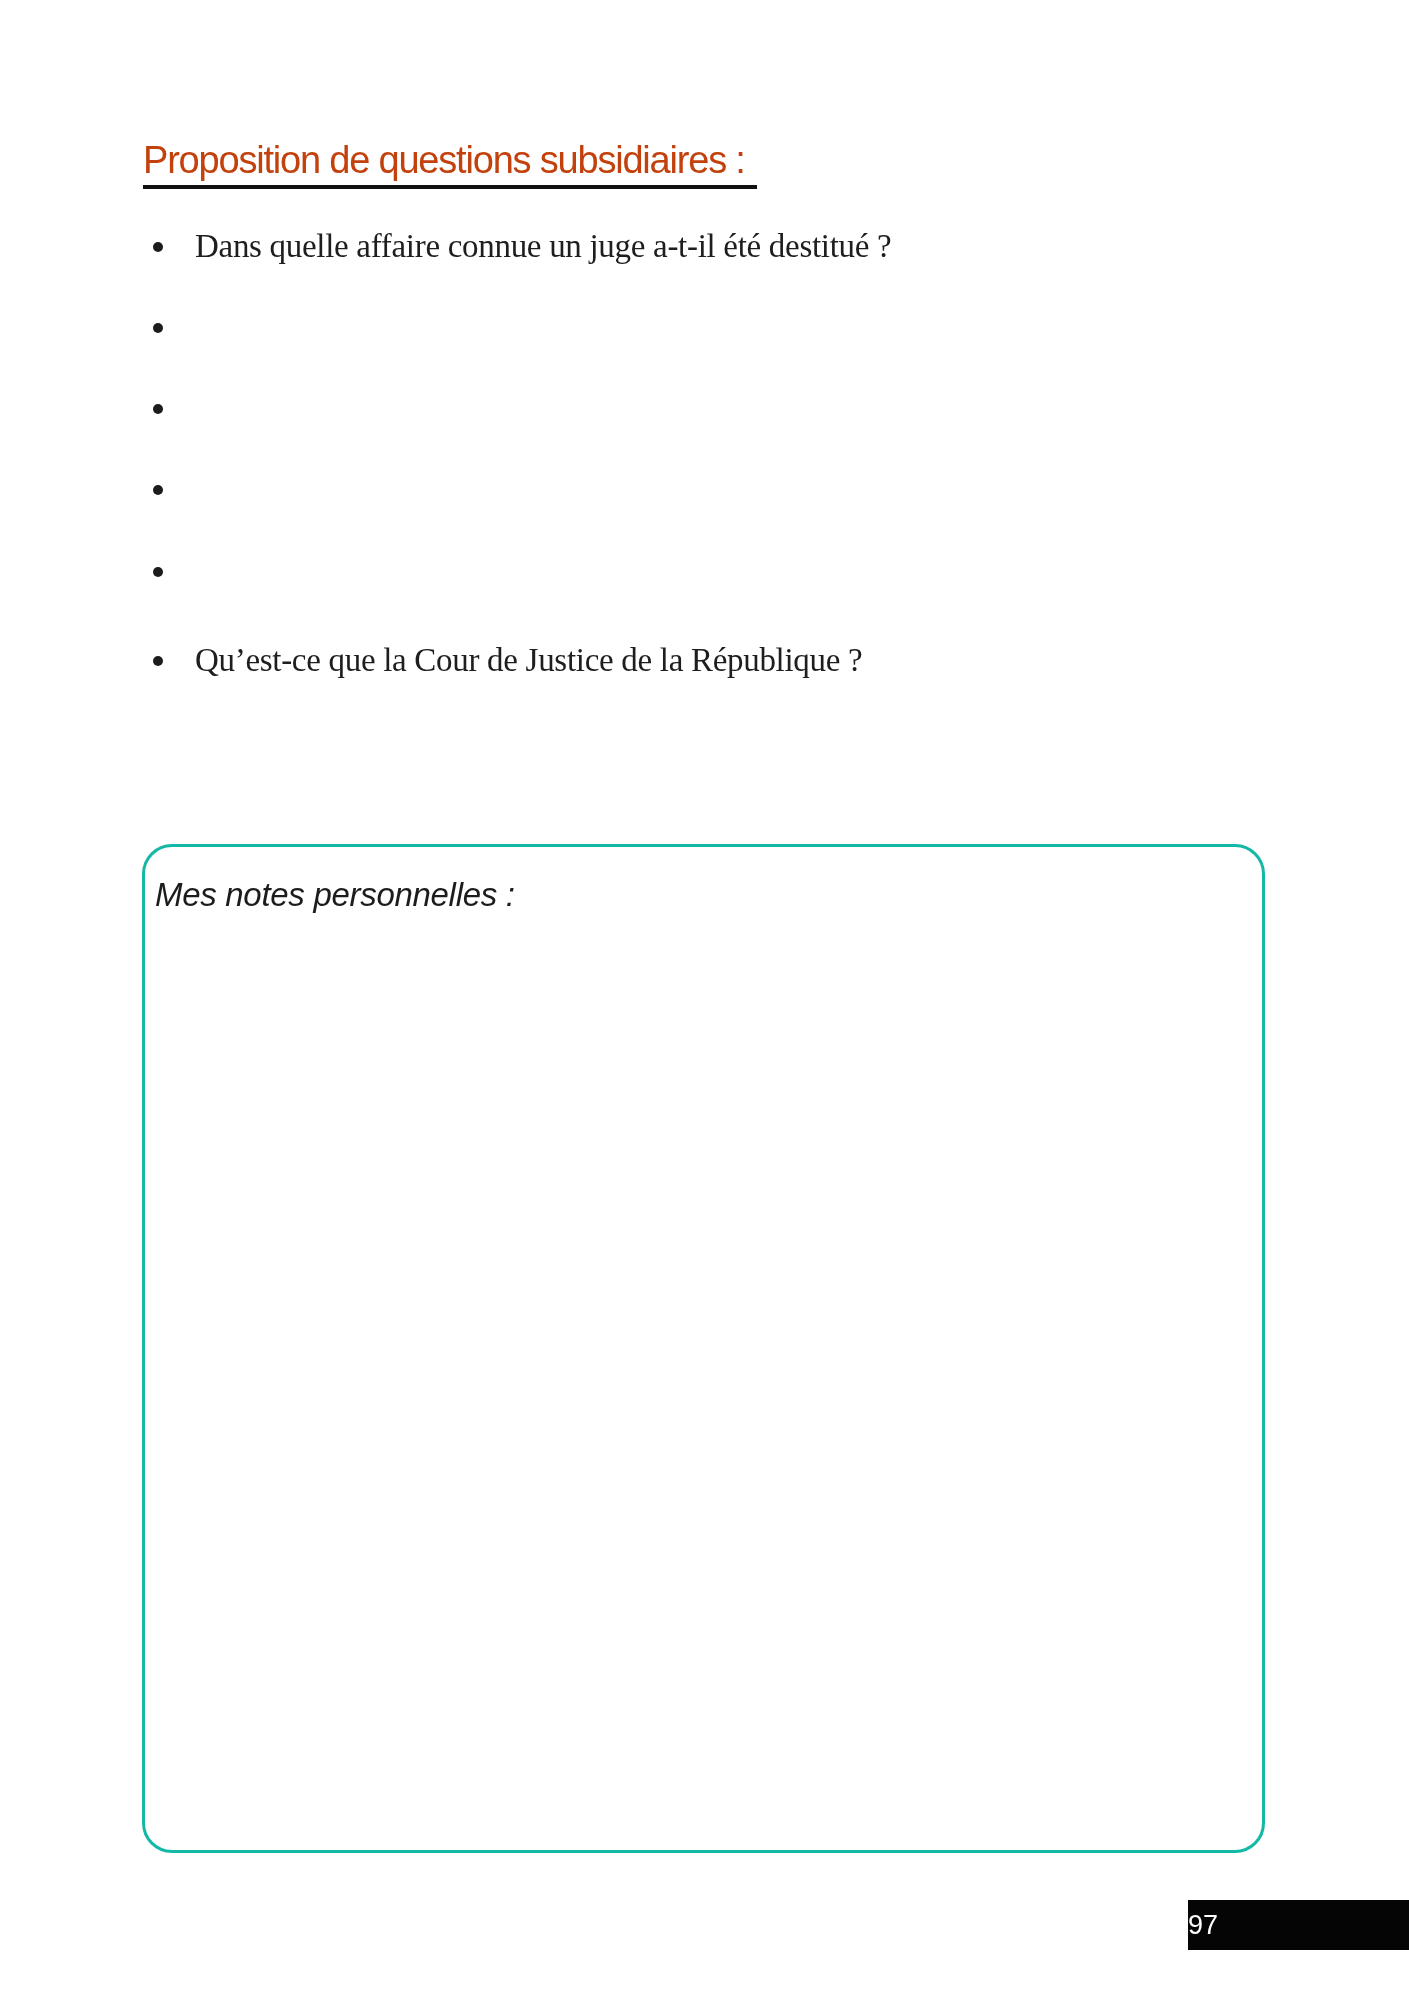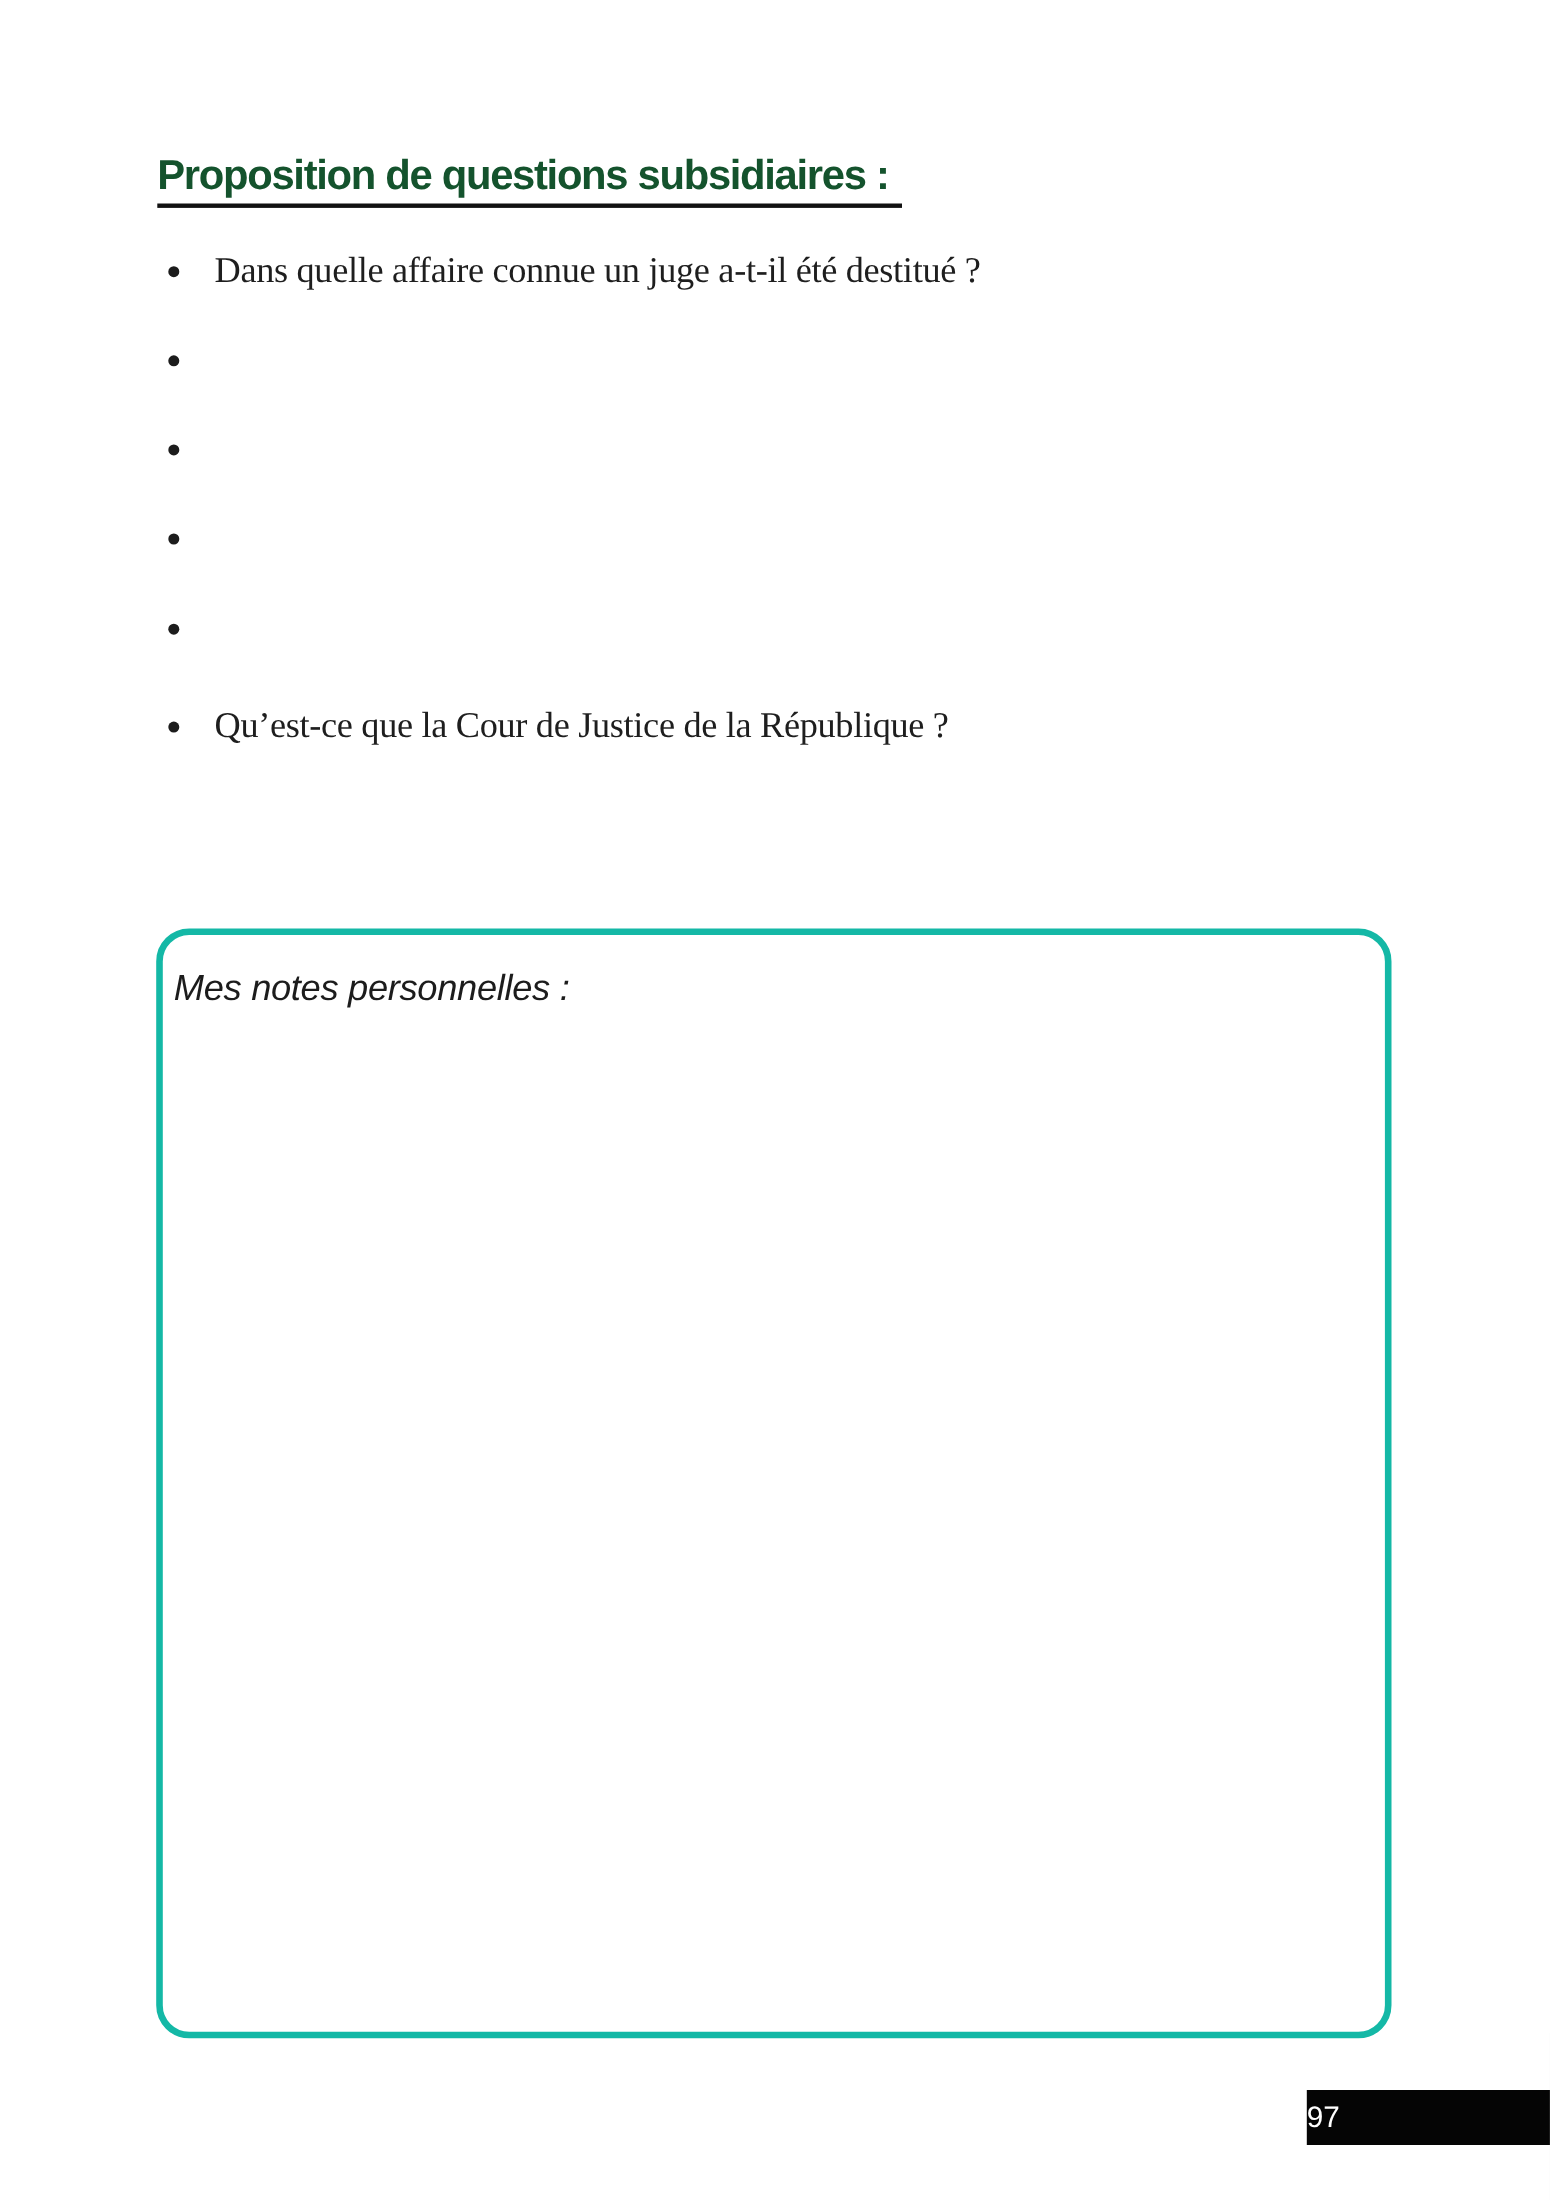--- a/index.html
+++ b/index.html
@@ -18,24 +18,24 @@
     overflow: hidden;
   }
 
   
   .heading {
     position: absolute;
     left: 143px;
     top: 138px;
     margin: 0;
     font-size: 38px;
-    font-weight: 700;
+    font-weight: 400;
     letter-spacing: -1.2px;
     line-height: 44px;
-    color: #14532d;
+    color: #c2410c;
     white-space: nowrap;
   }
   .heading .underline {
     display: inline-block;
     border-bottom: 4px solid #111111;
     padding: 0 12px 3px 0;
   }
 
   
   .questions {
@@ -70,21 +70,21 @@
   }
 
   
   .notes-box {
     position: absolute;
     left: 142px;
     top: 844px;
     width: 1123px;
     height: 1009px;
     box-sizing: border-box;
-    border: 6px solid #14b8a6;
+    border: 3px solid #14b8a6;
     border-radius: 30px;
     background: #ffffff;
     padding: 28px 12px 0 10px;
   }
   .notes-label {
     font-style: italic;
     font-size: 33px;
     letter-spacing: -0.3px;
     line-height: 40px;
     color: #1c1c1c;

